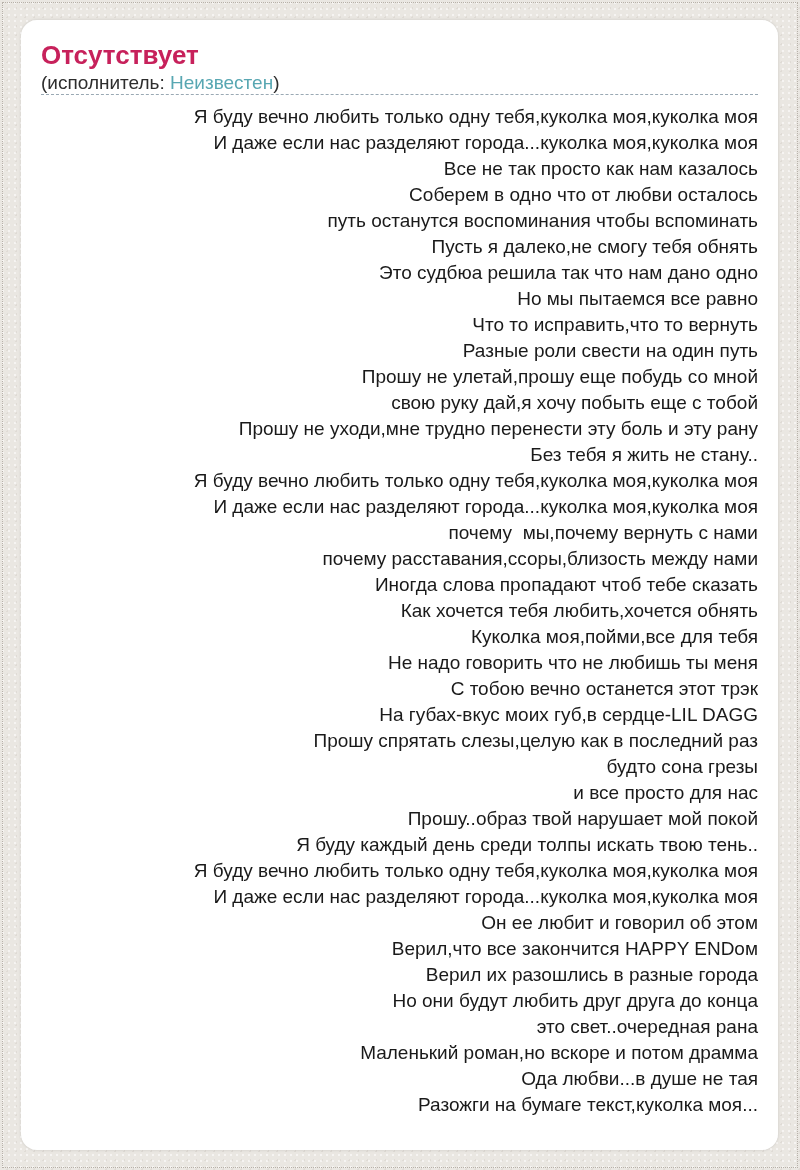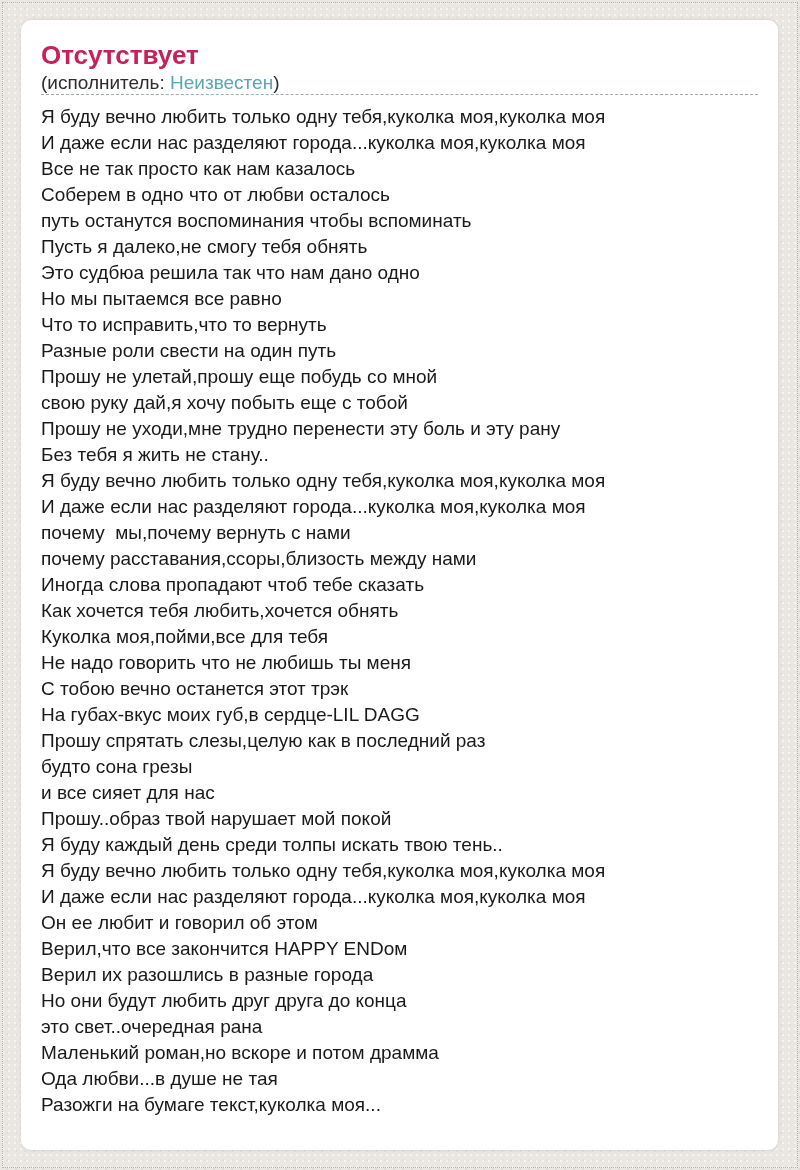--- a/index.html
+++ b/index.html
@@ -26,21 +26,21 @@
     pointer-events: none;
   }
   .card {
     position: absolute;
     left: 21px;
     top: 20px;
     width: 757px;
     height: 1130px;
     box-sizing: border-box;
     background: #ffffff;
-    border-radius: 10px;
+    border-radius: 16px;
     box-shadow: 0 0 3px rgba(0,0,0,0.14);
     padding: 20px 20px 0 20px;
   }
   .page-title {
     margin: 0;
     font-size: 26px;
     line-height: 30px;
     font-weight: bold;
     color: #c7215b;
   }
@@ -51,20 +51,21 @@
     color: #2d2d2d;
     border-bottom: 1px dashed #9aa9b4;
   }
   .artist-link {
     color: #58a7b2;
     text-decoration: none;
     cursor: pointer;
   }
   .lyrics {
     padding-top: 9px;
+    text-align: right;
   }
   .lyric-line {
     font-size: 19px;
     line-height: 26px;
     color: #1a1a1a;
     white-space: pre-wrap;
   }
 </style>
 </head>
 <body>
@@ -98,21 +99,21 @@
       <div class="lyric-line">почему  мы,почему вернуть с нами</div>
       <div class="lyric-line">почему расставания,ссоры,близость между нами</div>
       <div class="lyric-line">Иногда слова пропадают чтоб тебе сказать</div>
       <div class="lyric-line">Как хочется тебя любить,хочется обнять</div>
       <div class="lyric-line">Куколка моя,пойми,все для тебя</div>
       <div class="lyric-line">Не надо говорить что не любишь ты меня</div>
       <div class="lyric-line">С тобою вечно останется этот трэк</div>
       <div class="lyric-line">На губах-вкус моих губ,в сердце-LIL DAGG</div>
       <div class="lyric-line">Прошу спрятать слезы,целую как в последний раз</div>
       <div class="lyric-line">будто сона грезы</div>
-      <div class="lyric-line">и все сияет для нас</div>
+      <div class="lyric-line">и все просто для нас</div>
       <div class="lyric-line">Прошу..образ твой нарушает мой покой</div>
       <div class="lyric-line">Я буду каждый день среди толпы искать твою тень..</div>
       <div class="lyric-line">Я буду вечно любить только одну тебя,куколка моя,куколка моя</div>
       <div class="lyric-line">И даже если нас разделяют города...куколка моя,куколка моя</div>
       <div class="lyric-line">Он ее любит и говорил об этом</div>
       <div class="lyric-line">Верил,что все закончится HAPPY ENDом</div>
       <div class="lyric-line">Верил их разошлись в разные города</div>
       <div class="lyric-line">Но они будут любить друг друга до конца</div>
       <div class="lyric-line">это свет..очередная рана</div>
       <div class="lyric-line">Маленький роман,но вскоре и потом драмма</div>

